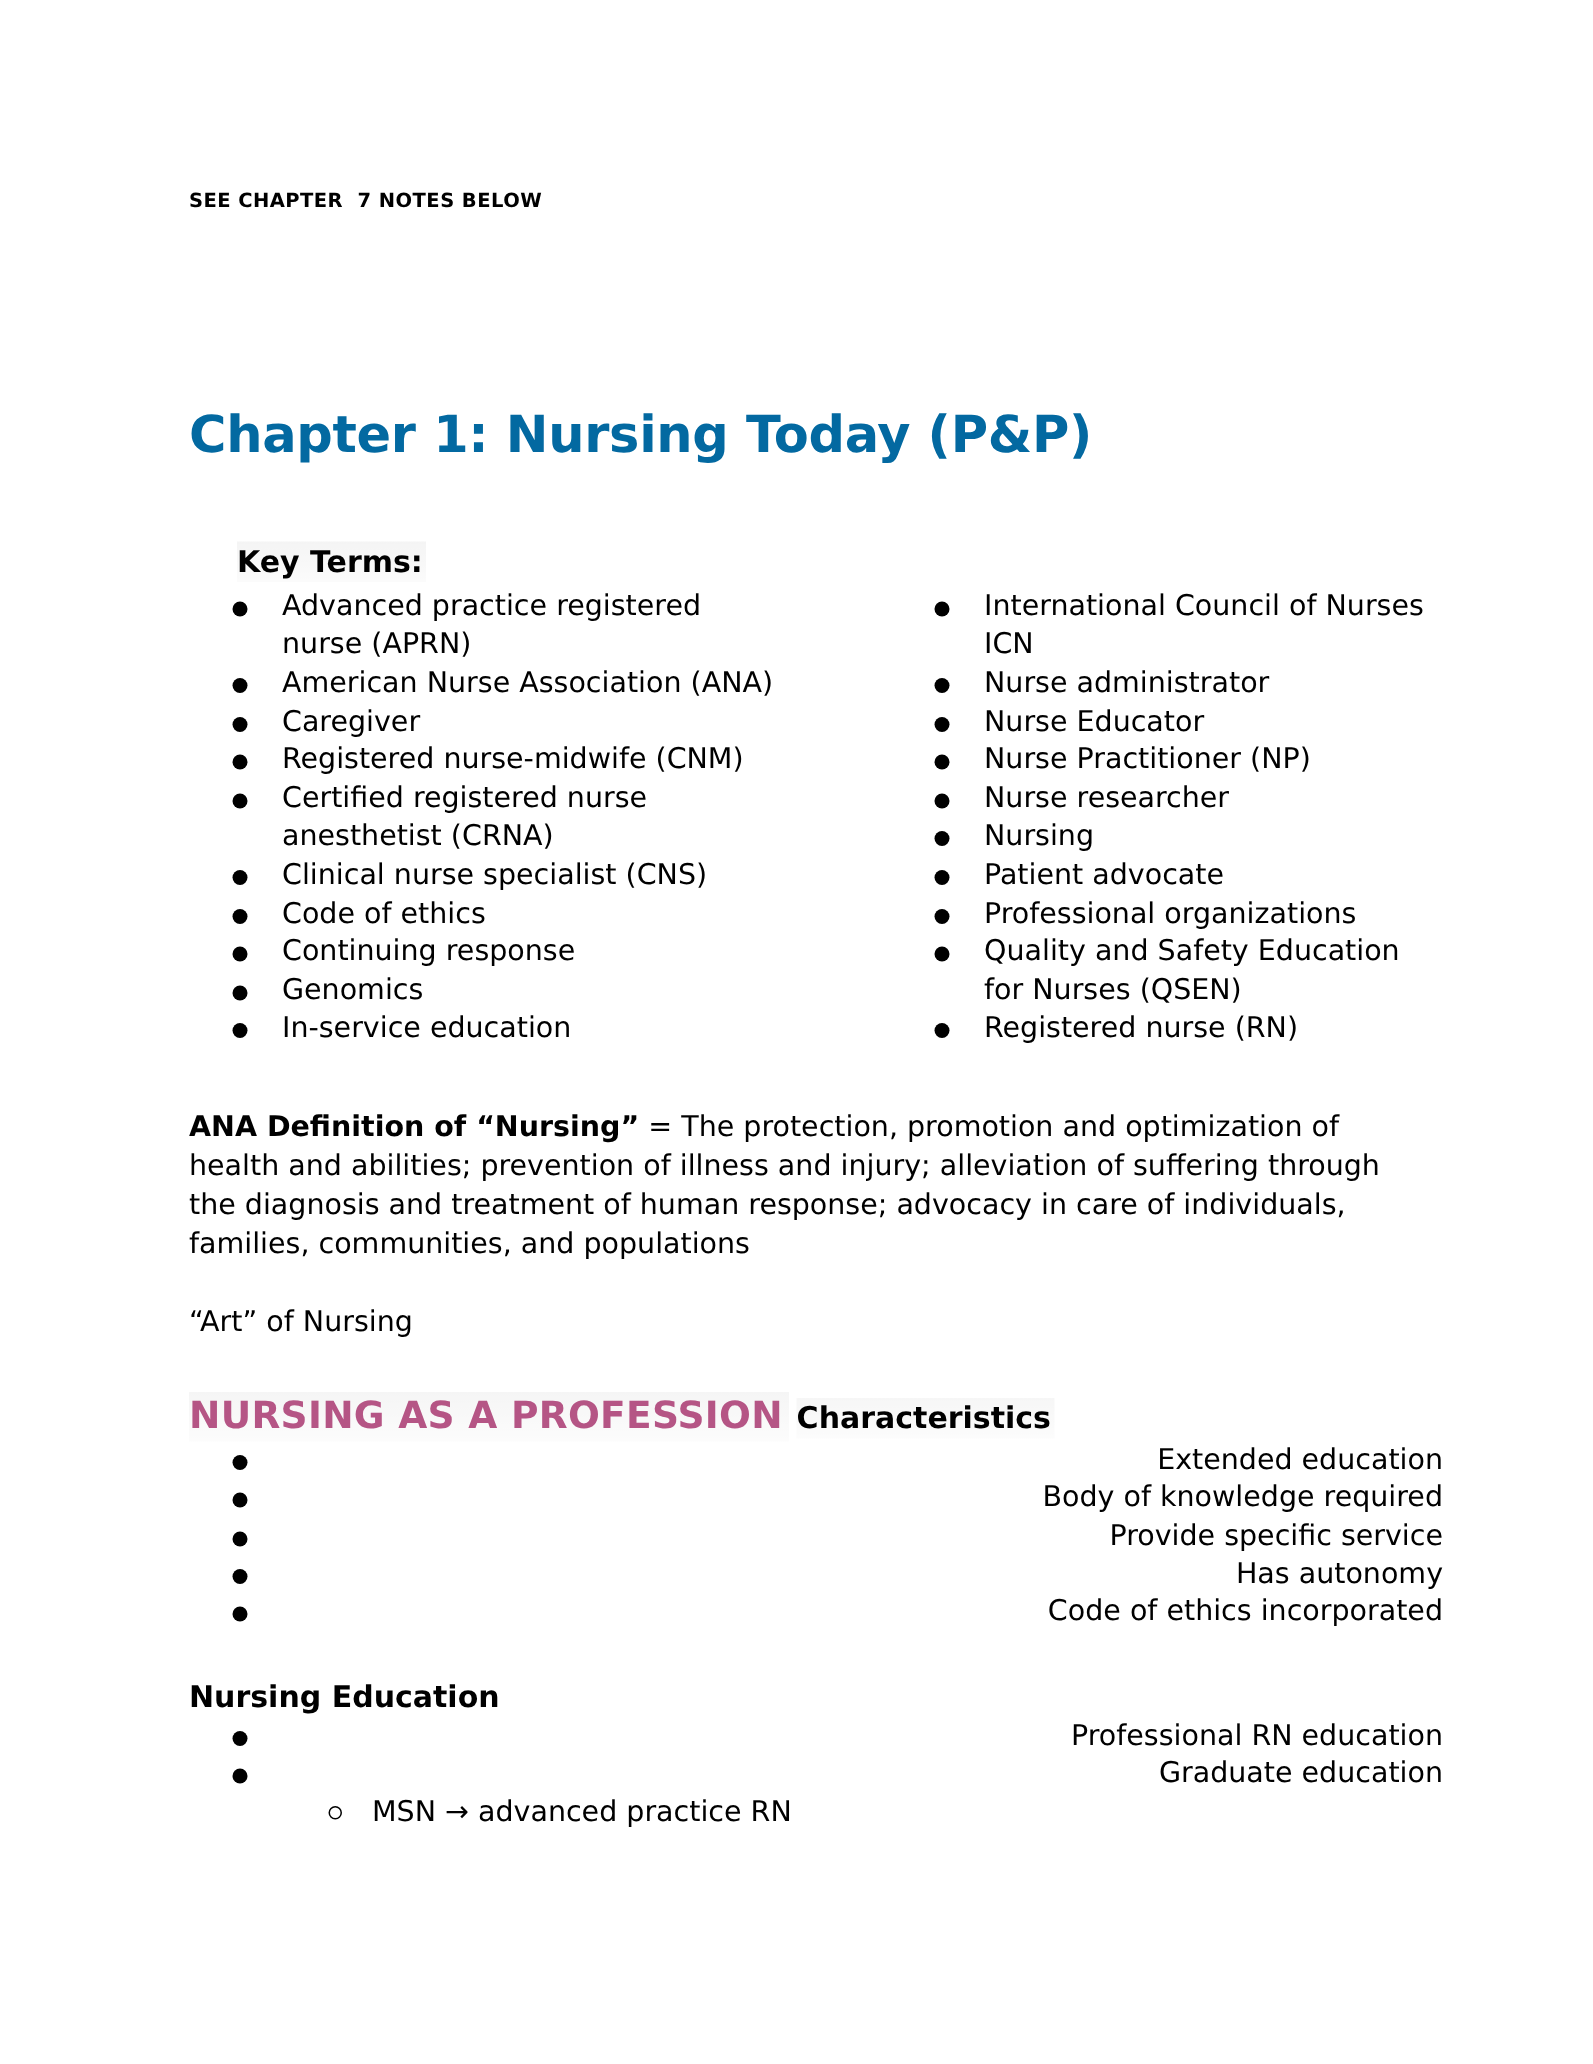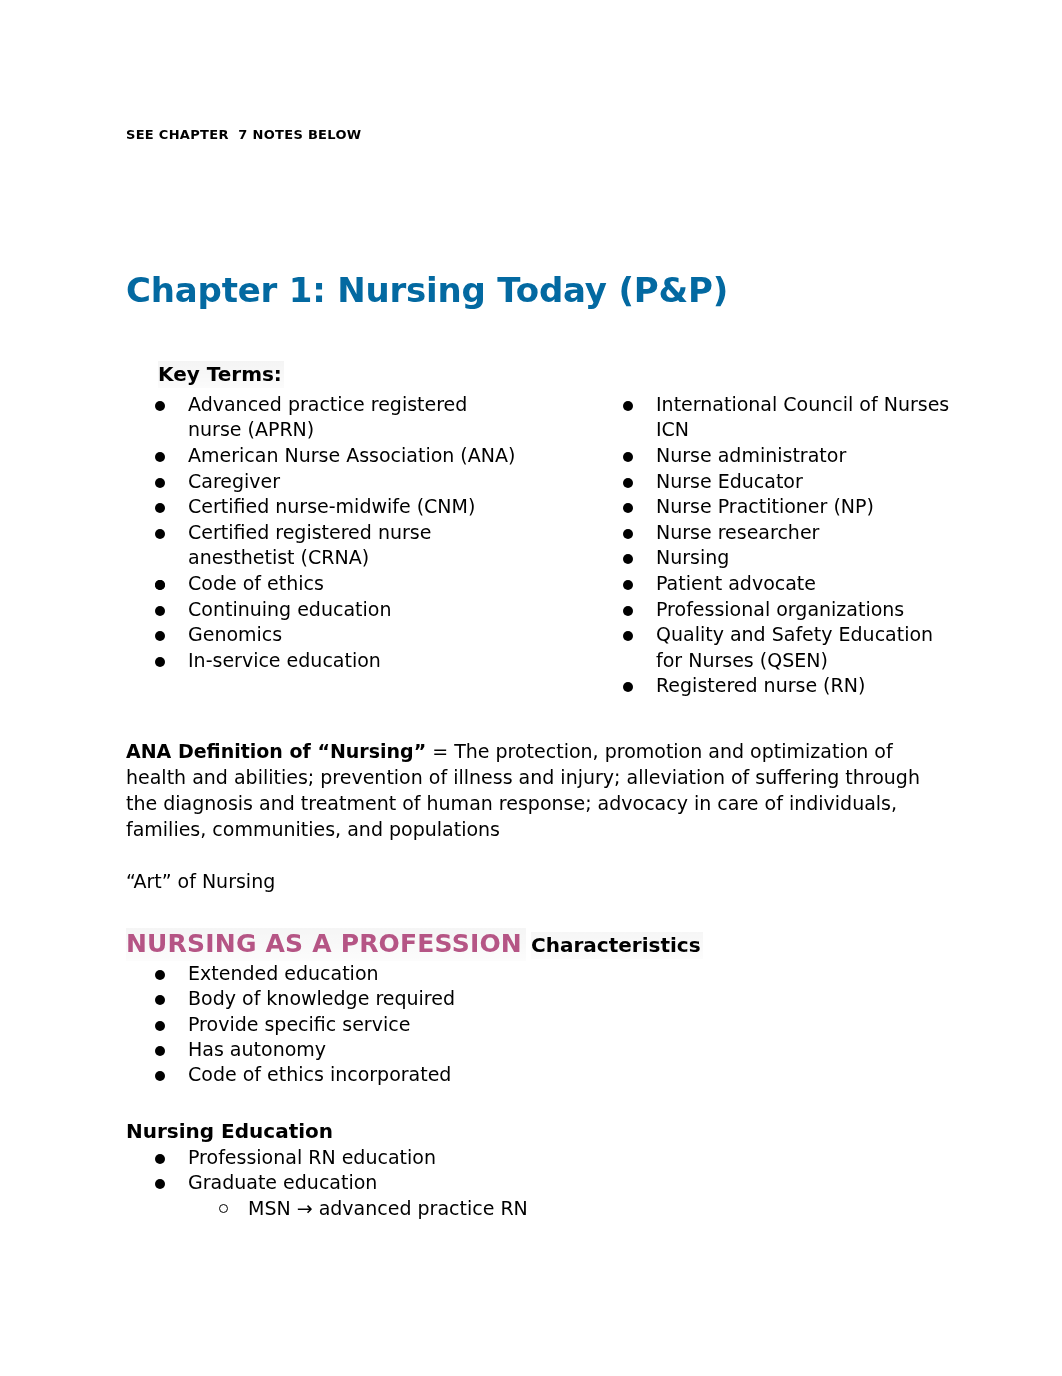--- a/index.html
+++ b/index.html
@@ -118,21 +118,21 @@
   }
   ul.bullets > li .dot {
     position: absolute;
     left: 29px;
     top: 9px;
     width: 10px;
     height: 10px;
     background: #000;
     border-radius: 50%;
   }
-  ul.bullets.tight > li { line-height: 25.4px; }
+  ul.bullets.tight > li { line-height: 25.4px; text-align: right; }
 
   
   ul.sub-bullets {
     list-style: none;
     margin: 0;
     padding: 0;
   }
   ul.sub-bullets > li {
     position: relative;
     padding-left: 122px;
@@ -176,25 +176,25 @@
     <h1 class="chapter-title" id="chapter-title" style="color: #0369a1;">Chapter 1: Nursing Today (P&amp;P)</h1>
 
     <div class="key-terms-heading">Key Terms:</div>
 
     <div class="key-terms-cols">
       <div class="col-left">
         <ul class="bullets" id="kt-left">
             <li><span class="dot"></span><span>Advanced practice registered nurse (APRN)</span></li>
             <li><span class="dot"></span><span>American Nurse Association (ANA)</span></li>
             <li><span class="dot"></span><span>Caregiver</span></li>
-            <li><span class="dot"></span><span>Certified nurse-midwife (CNM)</span></li>
+            <li><span class="dot"></span><span>Registered nurse-midwife (CNM)</span></li>
             <li><span class="dot"></span><span>Certified registered nurse anesthetist (CRNA)</span></li>
-            <li><span class="dot"></span></li>
+            <li><span class="dot"></span><span>Clinical nurse specialist (CNS)</span></li>
             <li><span class="dot"></span><span>Code of ethics</span></li>
-            <li><span class="dot"></span><span>Continuing education</span></li>
+            <li><span class="dot"></span><span>Continuing response</span></li>
             <li><span class="dot"></span><span>Genomics</span></li>
             <li><span class="dot"></span><span>In-service education</span></li>
           </ul>
       </div>
       <div class="col-right">
         <ul class="bullets" id="kt-right">
             <li><span class="dot"></span><span>International Council of Nurses ICN</span></li>
             <li><span class="dot"></span><span>Nurse administrator</span></li>
             <li><span class="dot"></span><span>Nurse Educator</span></li>
             <li><span class="dot"></span><span>Nurse Practitioner (NP)</span></li>

